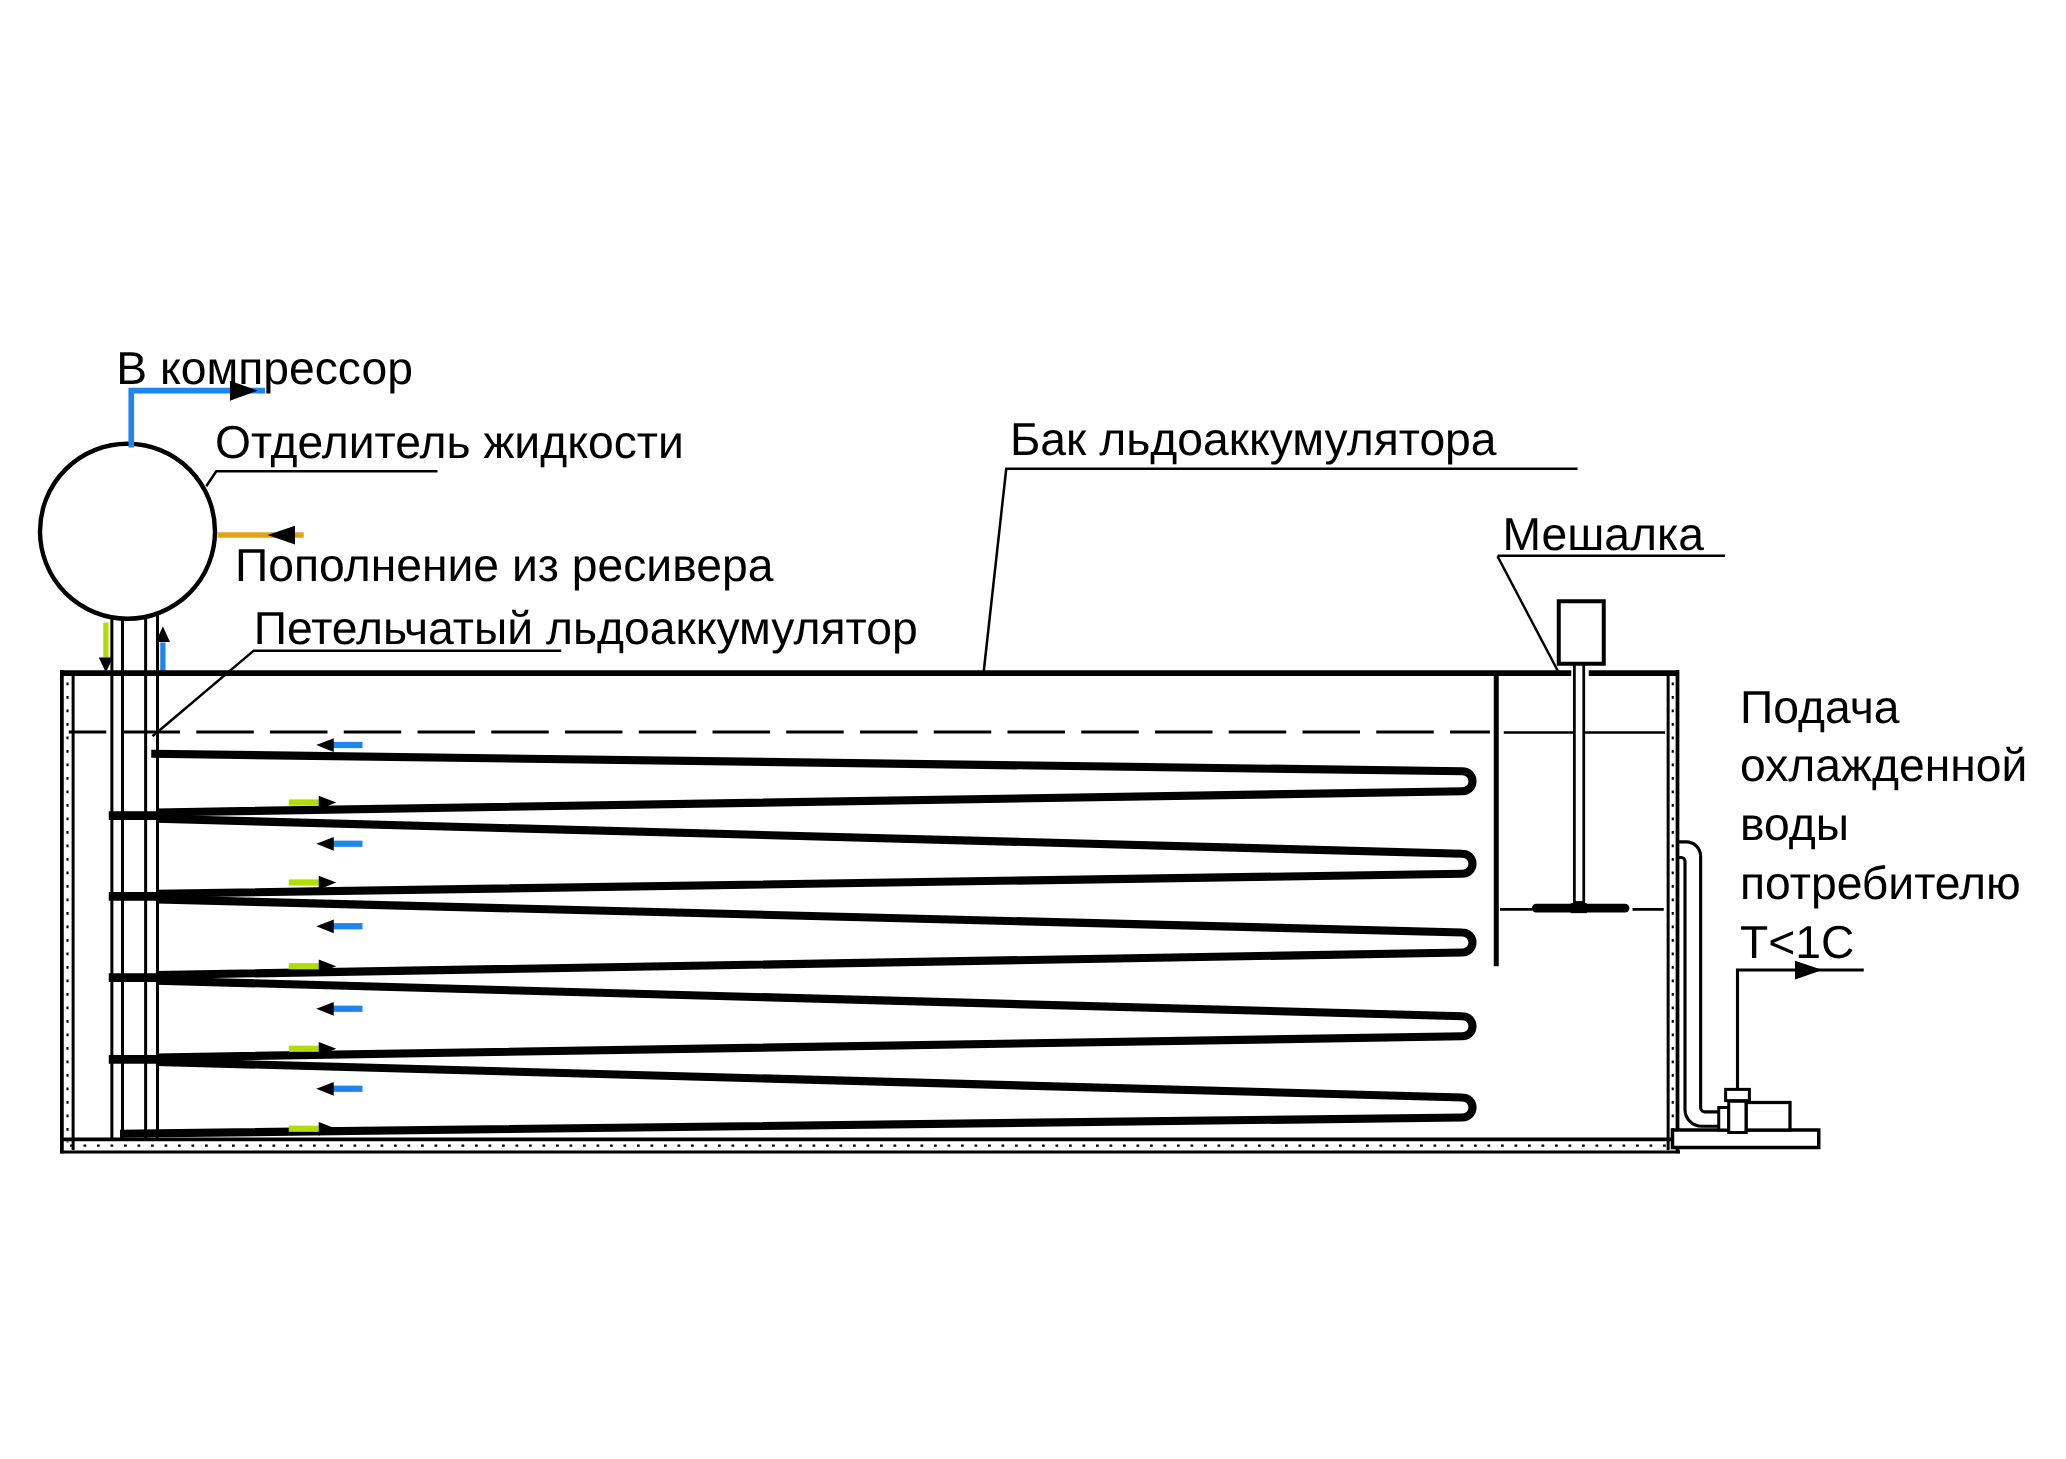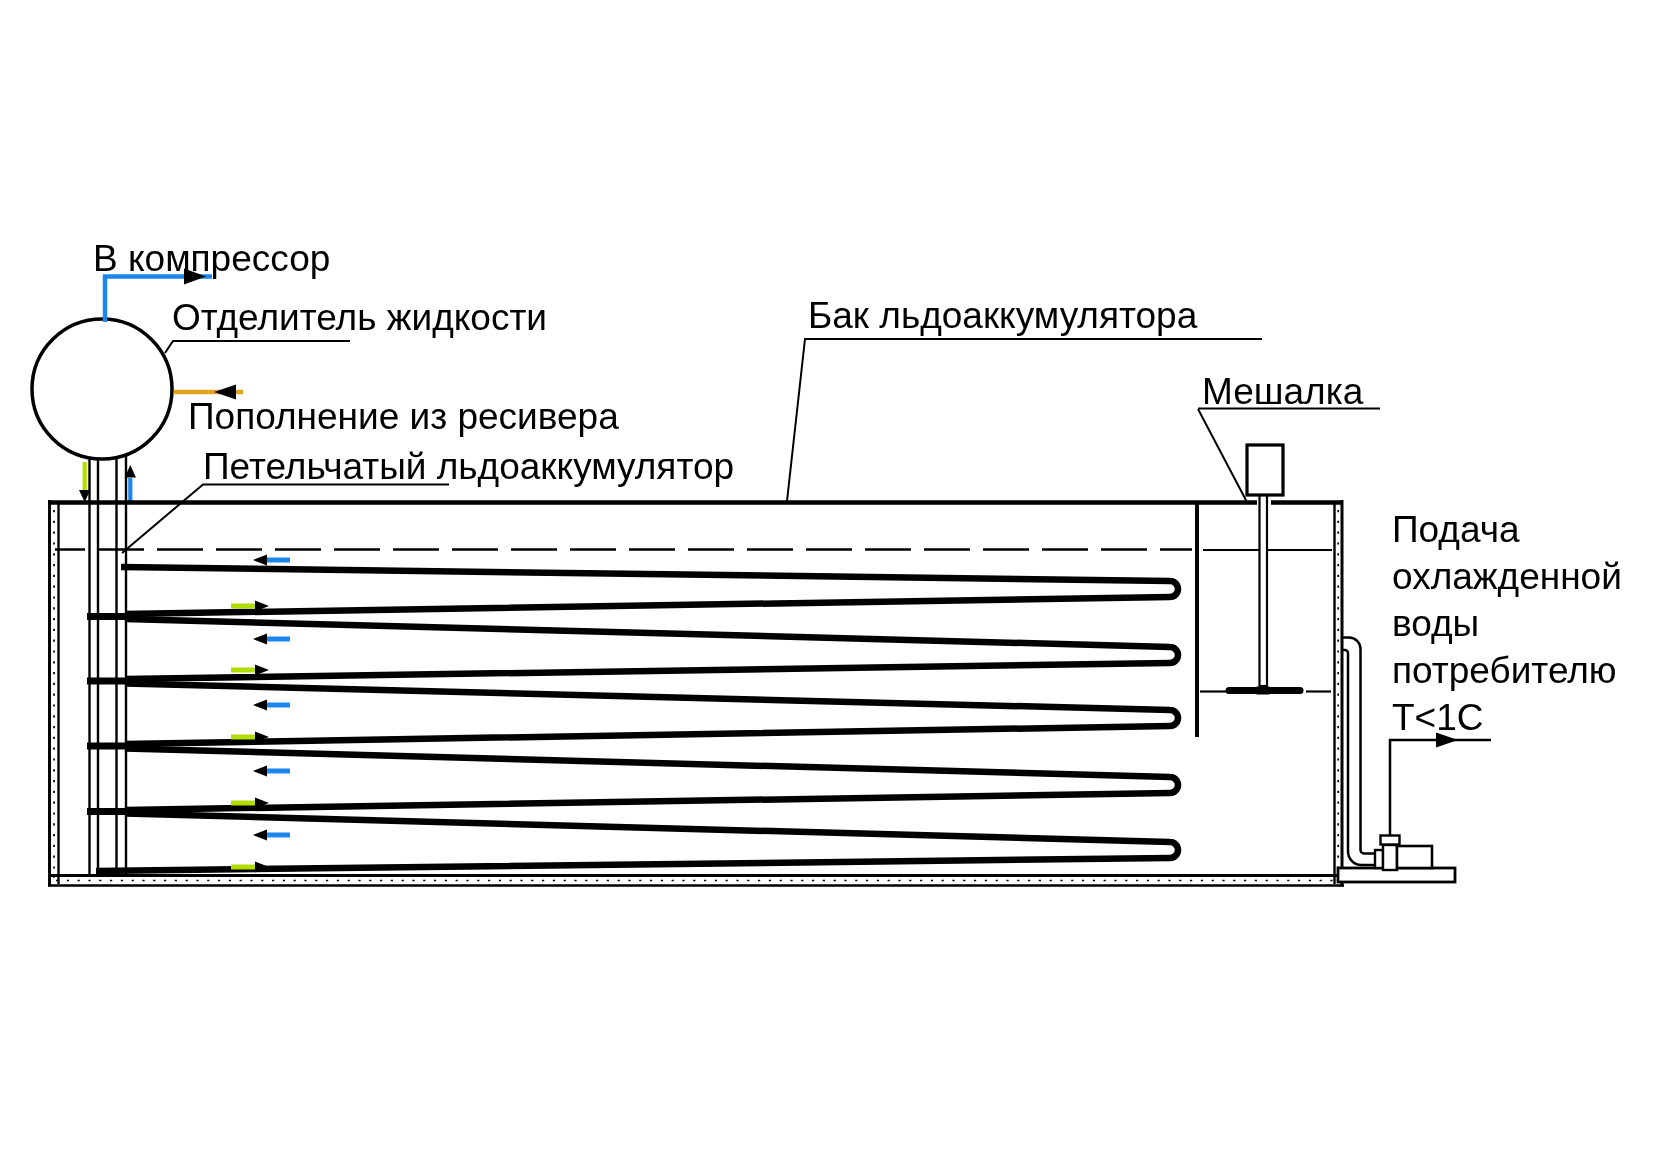--- a/index.html
+++ b/index.html
@@ -6,20 +6,21 @@
     margin: 0;
     padding: 0;
     background: #ffffff;
   }
   .stage {
     position: relative;
     width: 1653px;
     height: 1022px;
     background: #ffffff;
     overflow: hidden;
+    margin-top: 36px;
   }
   svg { display: block; }
   text {
     font-family: "Liberation Sans", "DejaVu Sans", sans-serif;
     font-size: 37px;
     fill: #000000;
   }
   .rt text { font-size: 37px; }
 </style>
 </head>

